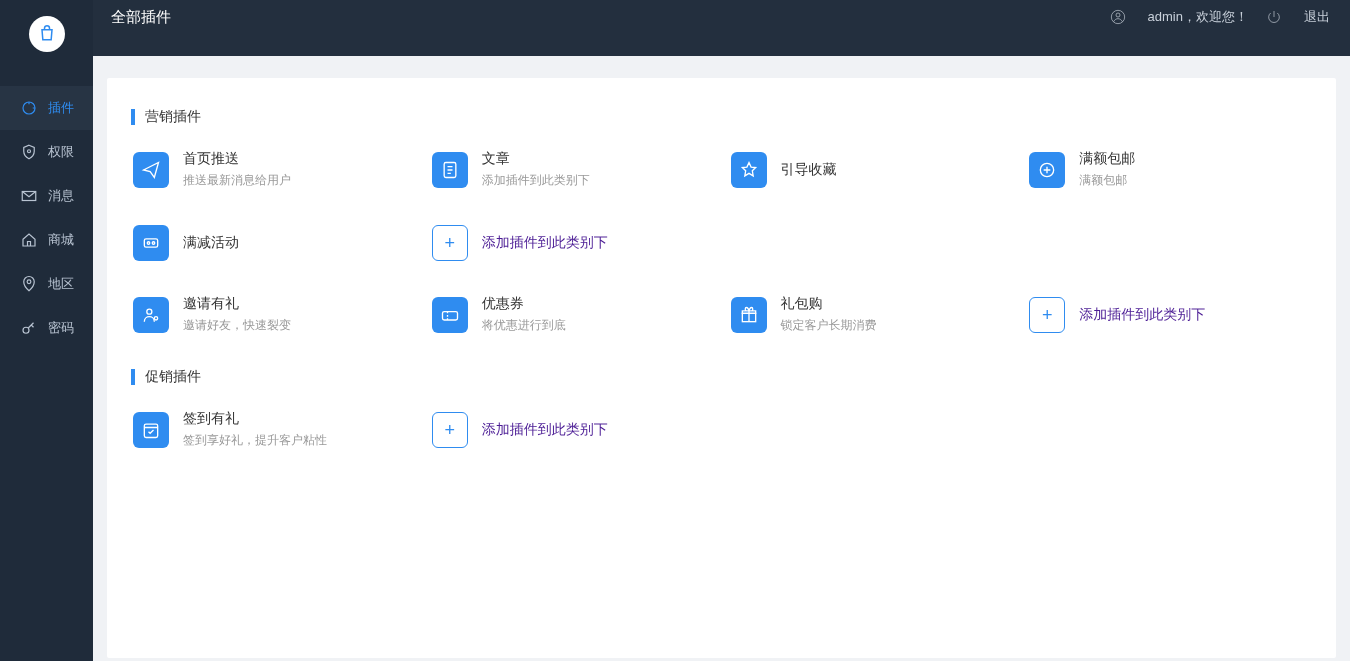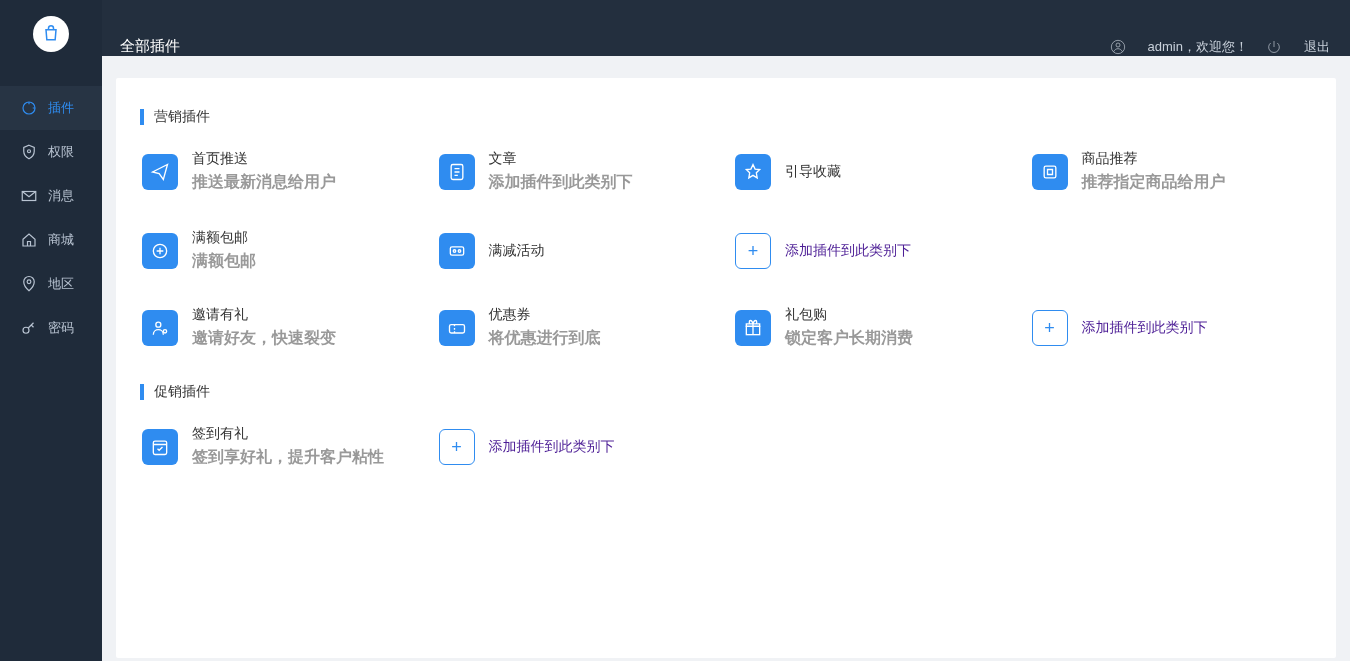--- a/index.html
+++ b/index.html
@@ -8,21 +8,21 @@
   background: #1f2b3a;
   width: 1350px;
   height: 661px;
   overflow: hidden;
   font-size: 14px;
 }
 .app { display: flex; height: 100%; }
 
 
 .sidebar {
-  width: 102px;
+  width: 93px;
   background: #1f2b3a;
   display: flex;
   flex-direction: column;
   align-items: stretch;
 }
 .logo-wrap {
   height: 68px;
   display: flex;
   align-items: center;
   justify-content: center;
@@ -48,21 +48,21 @@
 .nav-item .icon { width: 18px; height: 18px; display: inline-flex; align-items:center; justify-content:center; }
 .nav-item .icon svg { width: 18px; height: 18px; stroke: currentColor; fill: none; }
 .nav-item span.label { font-size: 13px; }
 
 
 .main { flex: 1; display: flex; flex-direction: column; }
 .topbar {
   height: 56px;
   background: #232f3e;
   display: flex;
-  align-items: flex-end;
+  align-items: flex-start;
   padding: 8px 20px 0 18px;
   color: #fff;
 }
 .topbar-title { font-size: 15px; font-weight: 500; }
 .topbar-right { margin-left: auto; display: flex; align-items: center; gap: 18px; color: #c8d0da; font-size: 13px; }
 .topbar-right .user { display: flex; align-items:center; gap: 22px; }
 .topbar-right svg { width: 16px; height: 16px; stroke: currentColor; fill: none; }
 
 .content-wrap { flex:1; background: #f0f2f5; padding: 22px 14px 14px 14px; overflow:auto; }
 .card { background: #fff; border-radius: 2px; padding: 30px 20px 40px 20px; min-height: 580px;}
@@ -92,21 +92,21 @@
 .plugin .icon-box {
   width: 36px; height: 36px;
   background: #2f8cf0;
   border-radius: 6px;
   display: flex; align-items:center; justify-content:center;
   flex-shrink: 0;
 }
 .plugin .icon-box svg { width: 20px; height: 20px; stroke: #fff; fill: none; stroke-width: 1.6; }
 .plugin .meta { display: flex; flex-direction: column; gap: 4px; }
 .plugin .name { font-size: 14px; color: #333; }
-.plugin .desc { font-size: 16px; color: #999; font-weight: bold; }
+.plugin .desc { font-size: 12px; color: #999; }
 .plugin.add .icon-box {
   background: #fff;
   border: 1px solid #2f8cf0;
 }
 .plugin.add .icon-box .plus { color: #2f8cf0; font-size: 18px; line-height: 1; }
 .plugin.add .name { color: #4c1d95; }
 </style>
 </head>
 <body>
 
@@ -235,32 +235,20 @@
                     <path d="M12 3l2.5 5.5L20 9l-4 4 1 6-5-3-5 3 1-6-4-4 5.5-.5L12 3z"></path>
                   </svg>
                 </div>
                 <div class="meta">
                   <div class="name">引导收藏</div>
                 </div>
               </div>
               <div class="plugin">
                 <div class="icon-box">
                   <svg viewBox="0 0 24 24">
-                    <rect x="5" y="5" width="14" height="14" rx="2"></rect>
-                    <path d="M9 9h6v6H9z"></path>
-                  </svg>
-                </div>
-                <div class="meta">
-                  <div class="name">商品推荐</div>
-                  <div class="desc">推荐指定商品给用户</div>
-                </div>
-              </div>
-              <div class="plugin">
-                <div class="icon-box">
-                  <svg viewBox="0 0 24 24">
                     <circle cx="12" cy="12" r="8"></circle>
                     <path d="M8 12h8M12 8v8"></path>
                   </svg>
                 </div>
                 <div class="meta">
                   <div class="name">满额包邮</div>
                   <div class="desc">满额包邮</div>
                 </div>
               </div>
               <div class="plugin">

